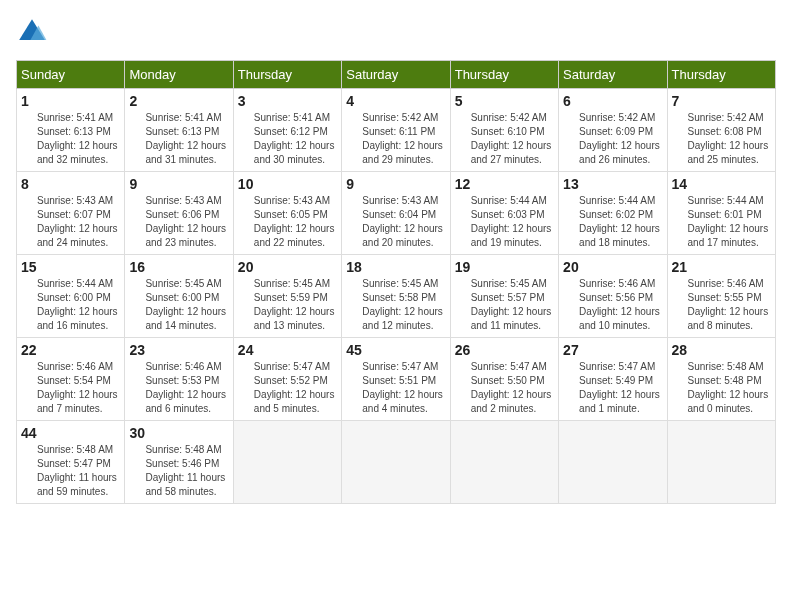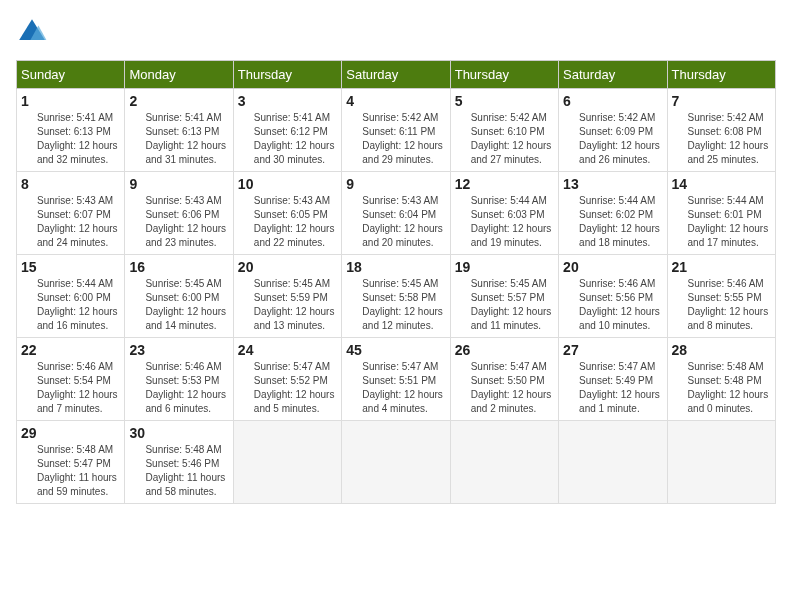--- a/index.html
+++ b/index.html
@@ -323,21 +323,21 @@
         <td>
           <span class="day-num">28</span>
           <div class="day-info" style="white-space: pre-line;">Sunrise: 5:48 AM
 Sunset: 5:48 PM
 Daylight: 12 hours
 and 0 minutes.</div>
         </td>
       </tr>
       <tr>
         <td>
-          <span class="day-num">29</span>
+          <span class="day-num">44</span>
           <div class="day-info" style="white-space: pre-line;">Sunrise: 5:48 AM
 Sunset: 5:47 PM
 Daylight: 11 hours
 and 59 minutes.</div>
         </td>
         <td>
           <span class="day-num">30</span>
           <div class="day-info" style="white-space: pre-line;">Sunrise: 5:48 AM
 Sunset: 5:46 PM
 Daylight: 11 hours

